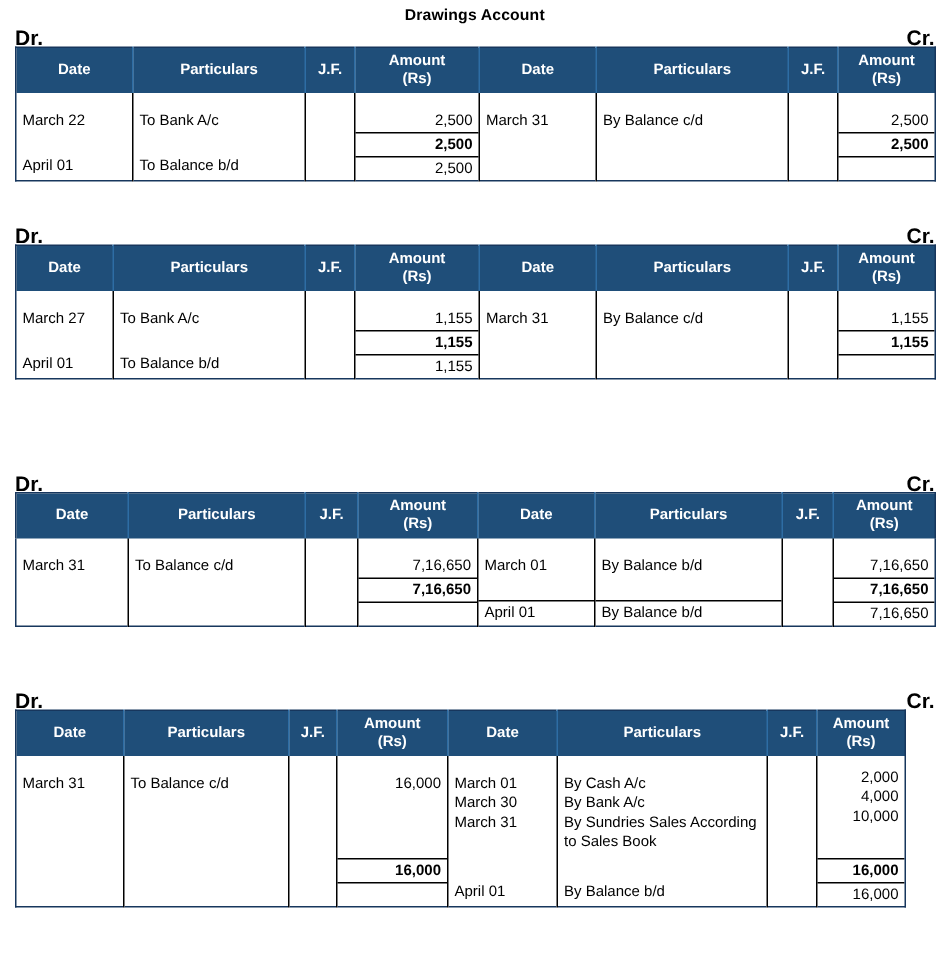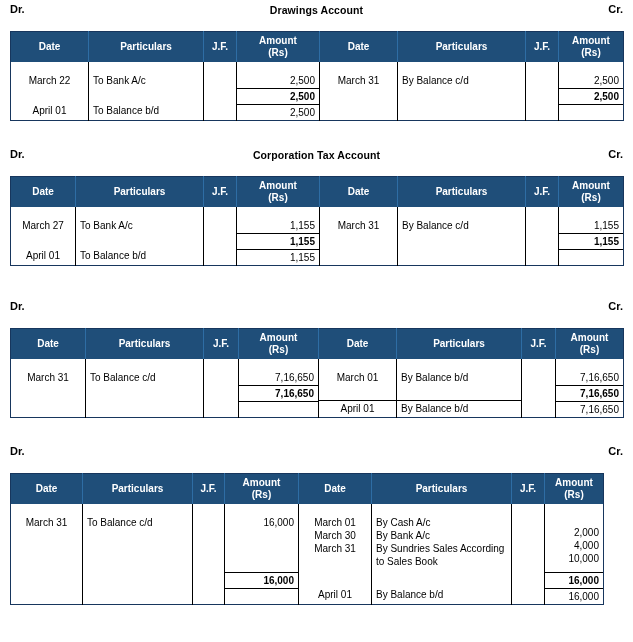--- a/index.html
+++ b/index.html
@@ -32,23 +32,23 @@
     line-height: 13px;
     letter-spacing: 0.1px;
   }
   .drcr-row {
     position: relative;
     height: 14px;
     margin: 0 10px 0 10px;
   }
   .dr-label, .cr-label {
     position: absolute;
-    font-size: 11px;
+    font-size: 14px;
     font-weight: bold;
-    bottom: 16px;
+    bottom: 0px;
     line-height: 11px;
   }
   .dr-label { left: 0px; }
   .cr-label { right: 0px; }
 
   table.ledger {
     border-collapse: collapse;
     table-layout: fixed;
     margin-left: 10px;
     border: 1.4px solid #17365d;
@@ -82,21 +82,21 @@
   .line {
     display: block;
     box-sizing: border-box;
     padding: 1px 4px 1px 4px;
     line-height: 13px;
     white-space: pre-line;
   }
   .line.sep-top { border-top: 1.1px solid #000000; }
   .amt { text-align: right; }
   .bold { font-weight: bold; }
-  .date-cell { text-align: center; }
+  .date-cell { }
   .part-cell { text-align: left; }
   .blank { color: transparent; }
 </style>
 </head>
 <body>
 
 <div class="page">
 
   <div class="account-block" style="top:4px;">
     <div class="acct-title">Drawings Account</div>
@@ -190,21 +190,20 @@
             <span class="line amt bold sep-top">2,500</span>
             <span class="line amt sep-top">&nbsp;</span>
           </span>
             </td>
         </tr>
       </tbody>
     </table>
   </div>
 
   <div class="account-block" style="top:149px;">
-    <div class="acct-title">Corporation Tax Account</div>
     <div class="drcr-row">
       <span class="dr-label">Dr.</span>
       <span class="cr-label">Cr.</span>
     </div>
     <table class="ledger">
       <colgroup>
         <col style="width:65px">
           <col style="width:128px">
           <col style="width:33px">
           <col style="width:83px">
@@ -476,21 +475,21 @@
             </td>
           <td>
               <span class="stack">
             <span class="line" style="padding-top:12px;min-height:68px">&nbsp;</span>
             <span class="line">&nbsp;</span>
             <span class="line">&nbsp;</span>
           </span>
             </td>
           <td class="last">
               <span class="stack">
-            <span class="line amt" style="padding-top:22px;min-height:68px">2,000
+            <span class="line amt" style="padding-top:8px;min-height:68px">2,000
 4,000
 10,000</span>
             <span class="line amt bold sep-top">16,000</span>
             <span class="line amt sep-top">16,000</span>
           </span>
             </td>
         </tr>
       </tbody>
     </table>
   </div>

